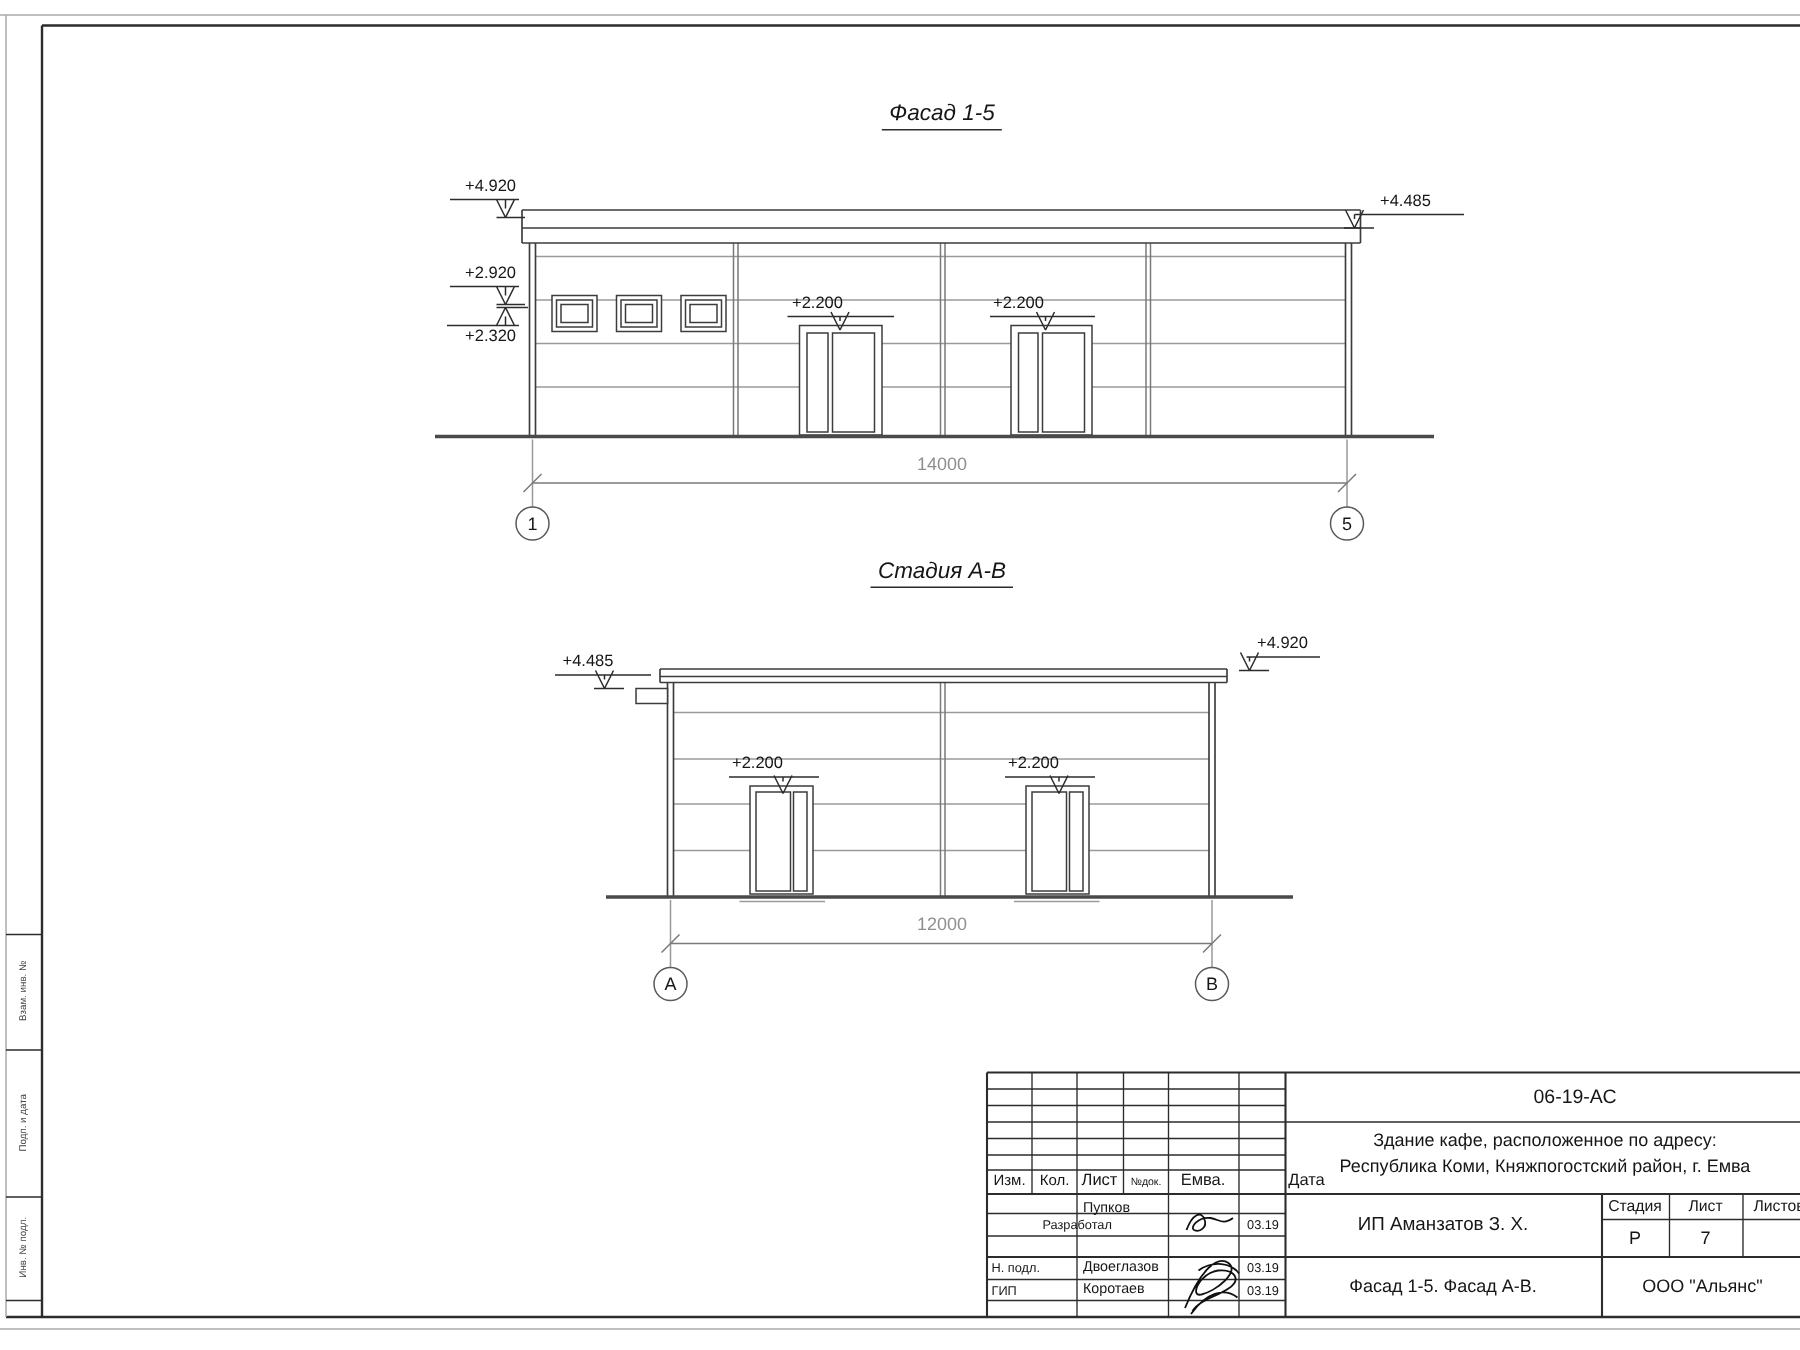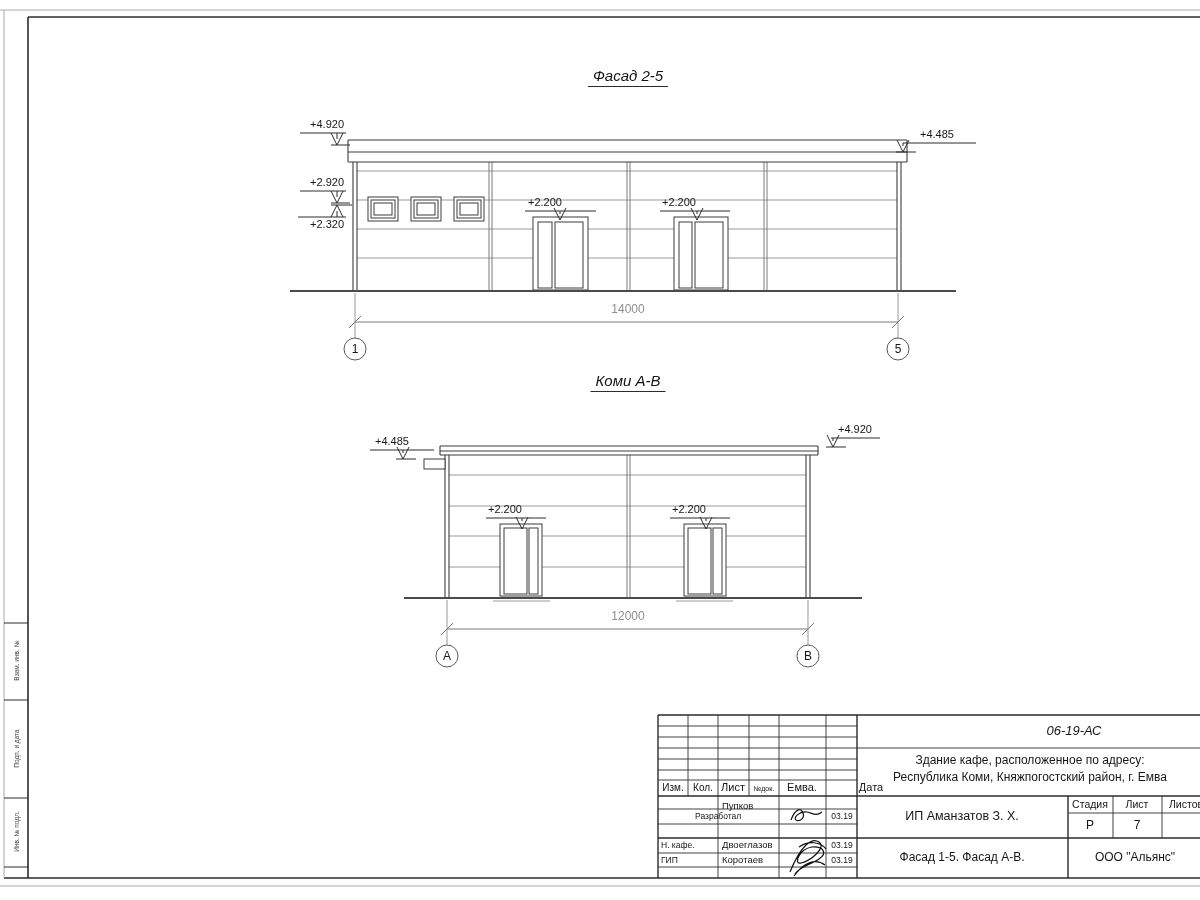--- a/index.html
+++ b/index.html
@@ -145,58 +145,58 @@
                M857 748 H1200
                M1113 796 V838 M1162 796 V838 M1068 813 H1200"></path>
     </g>
 
     <g stroke="#111111" stroke-width="1.2" fill="none">
       <path d="M791 820 C795 809 801 807 803 813 C805 818 800 822 796 820 C793 818 799 811 807 812 C813 813 815 817 822 812"></path>
       <path d="M790 872 C801 845 812 837 819 842 C827 848 810 861 801 863 C793 865 799 849 812 847 C823 846 828 853 819 859 C810 865 799 867 795 874 M799 847 C809 840 821 842 826 849 M794 876 C804 862 816 858 825 865"></path>
     </g>
   </svg>
 
-  <span class="t c it fs15 u" style="left:628px;top:68px;">Фасад 2-5</span>
+  <span class="t c it fs15 u" style="left:628px;top:68px;">Фасад 1-5</span>
   <span class="t r fs11" style="left:344px;top:119px;">+4.920</span>
   <span class="t r fs11" style="left:344px;top:177px;">+2.920</span>
   <span class="t r fs11" style="left:344px;top:219px;">+2.320</span>
   <span class="t fs11" style="left:920px;top:129px;">+4.485</span>
   <span class="t c fs11" style="left:545px;top:197px;">+2.200</span>
   <span class="t c fs11" style="left:679px;top:197px;">+2.200</span>
   <span class="t c g fs12" style="left:628px;top:303px;">14000</span>
   <span class="t c fs12" style="left:355px;top:343px;">1</span>
   <span class="t c fs12" style="left:898px;top:343px;">5</span>
 
-  <span class="t c it fs15 u" style="left:628px;top:373px;">Коми А-В</span>
+  <span class="t c it fs15 u" style="left:628px;top:373px;">Стадия А-В</span>
   <span class="t c fs11" style="left:392px;top:436px;">+4.485</span>
   <span class="t c fs11" style="left:855px;top:424px;">+4.920</span>
   <span class="t c fs11" style="left:505px;top:504px;">+2.200</span>
   <span class="t c fs11" style="left:689px;top:504px;">+2.200</span>
   <span class="t c g fs12" style="left:628px;top:610px;">12000</span>
   <span class="t c fs12" style="left:447px;top:650px;">А</span>
   <span class="t c fs12" style="left:808px;top:650px;">В</span>
 
   <span class="t c fs10" style="left:673px;top:783px;">Изм.</span>
   <span class="t c fs10" style="left:703px;top:783px;">Кол.</span>
   <span class="t c fs11" style="left:733px;top:782px;">Лист</span>
   <span class="t c fs7" style="left:764px;top:785px;">№док.</span>
   <span class="t c fs11" style="left:802px;top:782px;">Емва.</span>
   <span class="t c fs11" style="left:871px;top:782px;">Дата</span>
 
   <span class="t fs85" style="left:695px;top:812px;">Разработал</span>
   <span class="t fs95" style="left:722px;top:801px;">Пупков</span>
   <span class="t c fs85" style="left:842px;top:812px;">03.19</span>
-  <span class="t fs85" style="left:661px;top:841px;">Н. кафе.</span>
+  <span class="t fs85" style="left:661px;top:841px;">Н. подл.</span>
   <span class="t fs95" style="left:722px;top:840px;">Двоеглазов</span>
   <span class="t c fs85" style="left:842px;top:841px;">03.19</span>
   <span class="t fs85" style="left:661px;top:856px;">ГИП</span>
   <span class="t fs95" style="left:722px;top:855px;">Коротаев</span>
   <span class="t c fs85" style="left:842px;top:856px;">03.19</span>
 
-  <span class="t c fs13" style="left:1074px;top:724px;font-style:italic;">06-19-АС</span>
+  <span class="t c fs13" style="left:1050px;top:724px;">06-19-АС</span>
   <span class="t c fs12" style="left:1030px;top:754px;">Здание кафе, расположенное по адресу:</span>
   <span class="t c fs12" style="left:1030px;top:771px;">Республика Коми, Княжпогостский район, г. Емва</span>
   <span class="t c fs125" style="left:962px;top:810px;">ИП Аманзатов З. Х.</span>
   <span class="t c fs105" style="left:1090px;top:799px;">Стадия</span>
   <span class="t c fs105" style="left:1137px;top:799px;">Лист</span>
   <span class="t c fs105" style="left:1186px;top:799px;">Листов</span>
   <span class="t c fs12" style="left:1090px;top:819px;">Р</span>
   <span class="t c fs12" style="left:1137px;top:819px;">7</span>
   <span class="t c fs12" style="left:962px;top:851px;">Фасад 1-5. Фасад А-В.</span>
   <span class="t c fs12" style="left:1135px;top:851px;">ООО "Альянс"</span>

